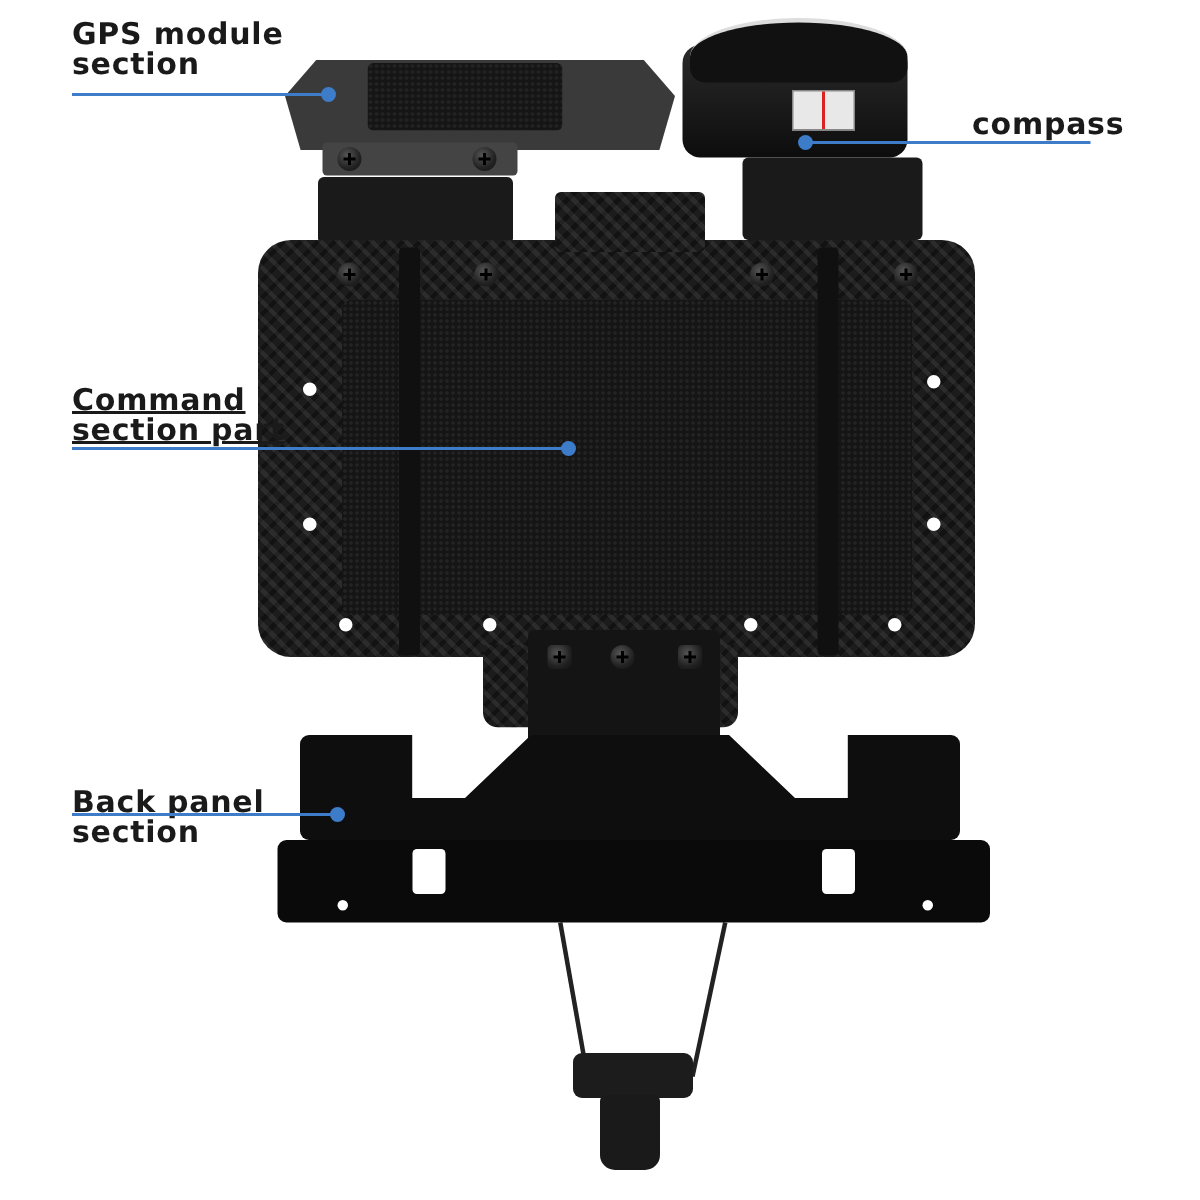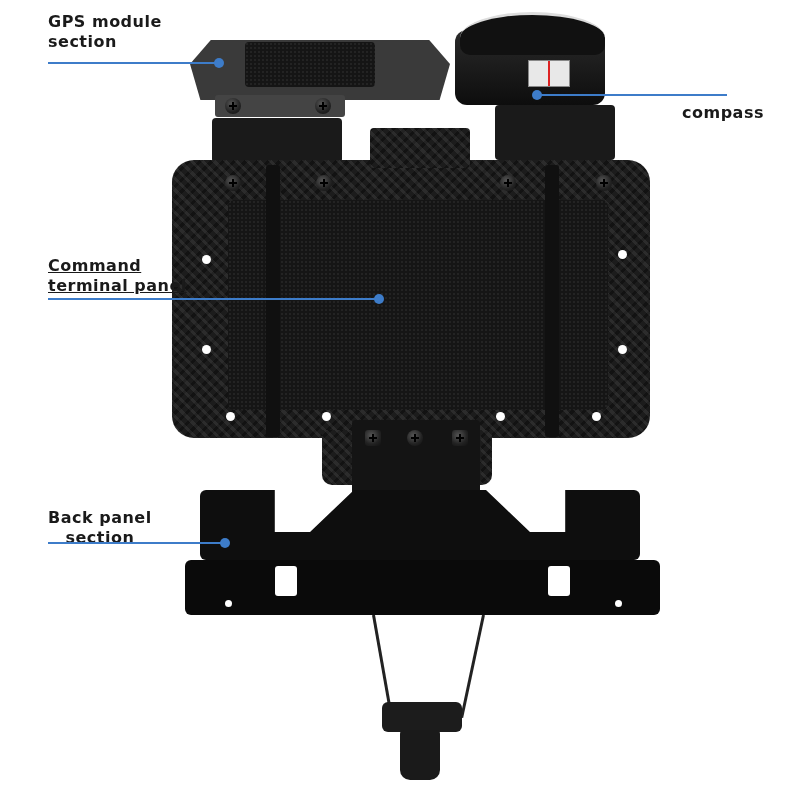--- a/index.html
+++ b/index.html
@@ -1,19 +1,19 @@
 <!DOCTYPE html>
 <html><head>
 <meta charset="utf-8">
 <style>
   html, body { margin:0; padding:0; }
   body { width:800px; height:800px; background:#ffffff; position:relative; overflow:hidden;
          font-family:"DejaVu Sans","Liberation Sans",sans-serif; }
   .stage { position:absolute; left:0; top:0; width:800px; height:800px; }
-  .label { position:absolute; font-weight:bold; font-size:16px; line-height:20px; color:#1a1a1a;
+  .label { position:absolute; font-weight:bold; font-size:20px; line-height:20px; color:#1a1a1a;
            letter-spacing:0.5px; }
   .leader { position:absolute; height:2px; background:#3d7cc9; }
   .dot { position:absolute; width:10px; height:10px; border-radius:50%; background:#3d7cc9; }
   .carbon {
     background-color:#1c1c1c;
     background-image:
       repeating-linear-gradient(45deg, rgba(255,255,255,0.07) 0 3px, transparent 3px 8px),
       repeating-linear-gradient(-45deg, rgba(0,0,0,0.35) 0 3px, transparent 3px 8px);
   }
   .velcro {
@@ -88,32 +88,32 @@
   <div style="position:absolute; left:382px; top:702px; width:80px; height:30px; background:#1c1c1c; border-radius:6px;"></div>
   <div style="position:absolute; left:400px; top:730px; width:40px; height:50px; background:#1a1a1a; border-radius:4px 4px 10px 10px;"></div>
 
   <div class="label" style="left:48px; top:12px;">
     <div>GPS module</div>
     <div>section</div>
   </div>
   <div class="leader" style="left:48px; top:62px; width:170px;"></div>
   <div class="dot" style="left:214px; top:58px;"></div>
 
-  <div class="label" style="left:682px; top:72px;margin-top:31px;">
+  <div class="label" style="left:648px; top:72px;">
     <div>compass</div>
   </div>
   <div class="leader" style="left:537px; top:94px; width:190px;"></div>
   <div class="dot" style="left:532px; top:90px;"></div>
 
   <div class="label" style="left:48px; top:256px;text-decoration:underline;">
     <div>Command</div>
-    <div>terminal panel</div>
+    <div>section part</div>
   </div>
   <div class="leader" style="left:48px; top:298px; width:332px;"></div>
   <div class="dot" style="left:374px; top:294px;"></div>
 
-  <div class="label" style="left:48px; top:508px;text-align:center;">
+  <div class="label" style="left:48px; top:524px;">
     <div>Back panel</div>
     <div>section</div>
   </div>
   <div class="leader" style="left:48px; top:542px; width:178px;"></div>
   <div class="dot" style="left:220px; top:538px;"></div>
 </div>
 
 </body></html>

